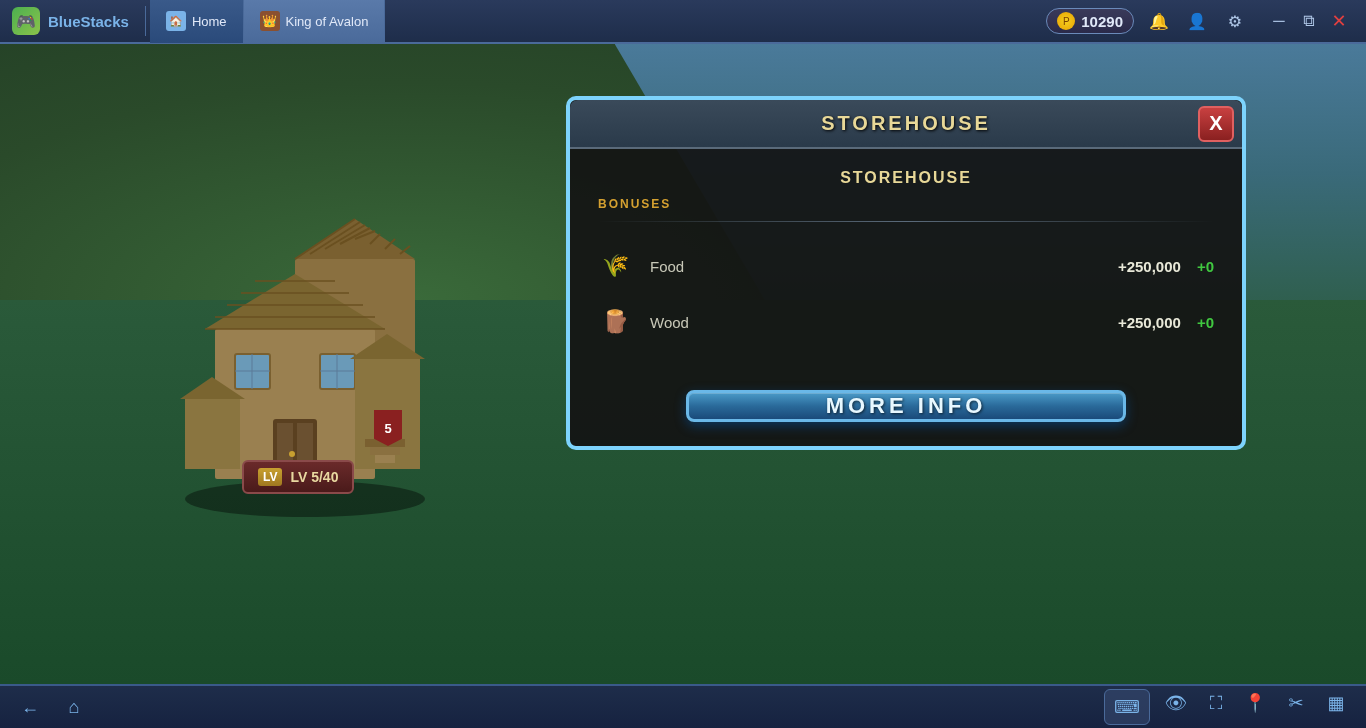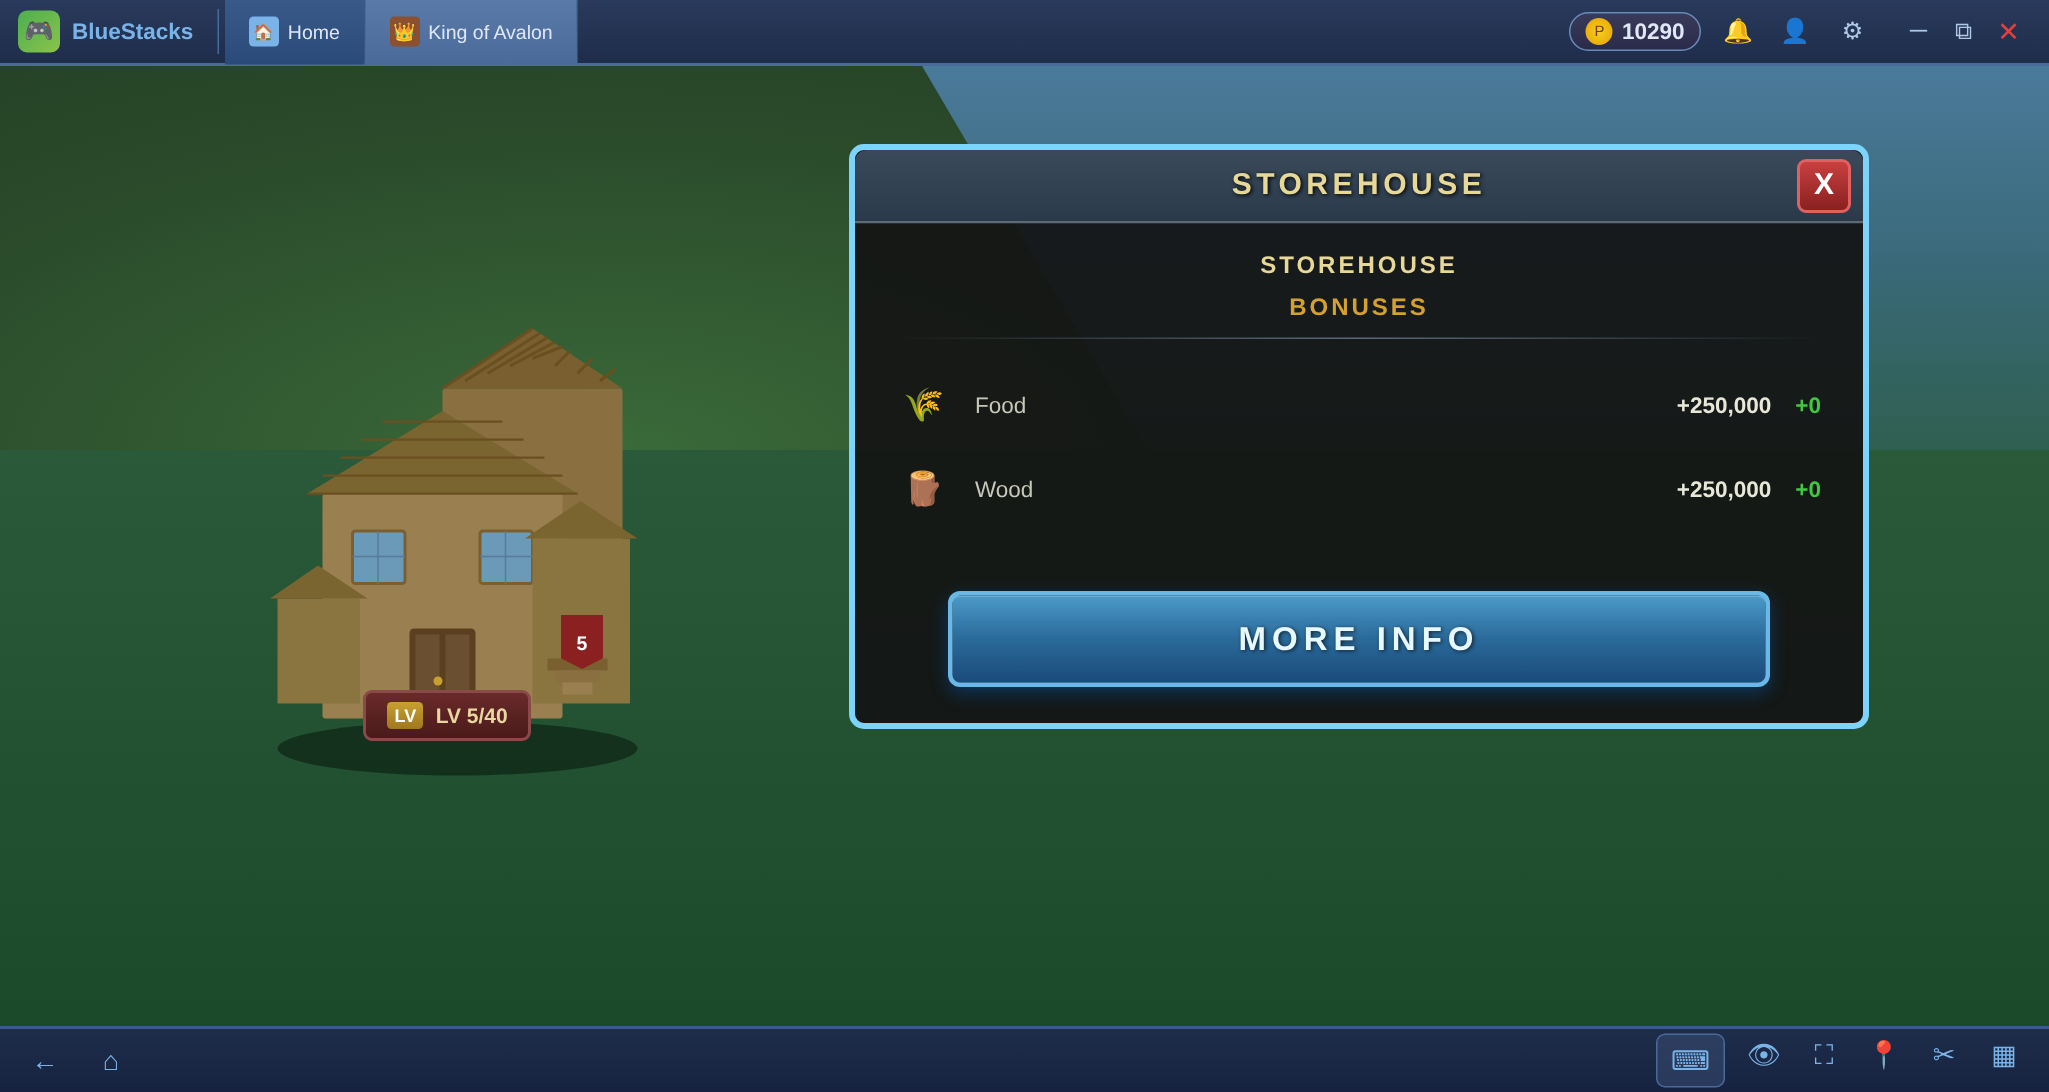--- a/index.html
+++ b/index.html
@@ -216,24 +216,23 @@
       margin-bottom: 10px;
     }
     .description {
       color: #b8b8a8;
       font-size: 14px;
       line-height: 1.6;
       margin-bottom: 20px;
     }
     .bonuses-label {
       color: #d4a030;
-      font-size: 16px;
+      font-size: 12px;
       font-weight: bold;
       letter-spacing: 2px;
-      text-align: center;
       margin-bottom: 10px;
     }
     .divider {
       height: 1px;
       background: linear-gradient(90deg, transparent, #5a6a7a, transparent);
       margin-bottom: 16px;
     }
     .bonus-row {
       display: flex; align-items: center;
       padding: 10px 0;
@@ -257,22 +256,22 @@
     .bonus-plus {
       color: #40c840;
       font-size: 15px;
       font-weight: bold;
     }
 
     
     .more-info-btn {
       display: block;
       margin: 20px auto 0;
-      width: 548px;
-      padding: 16px 0;
+      width: 440px;
+      padding: 0 0;
       background: linear-gradient(180deg, #4a9ac8 0%, #2a6a9a 50%, #1a4a7a 100%);
       border: 3px solid #6ab8e8;
       border-radius: 8px;
       color: #e8f8ff;
       font-size: 22px;
       font-weight: bold;
       letter-spacing: 4px;
       text-align: center;
       cursor: pointer;
       text-shadow: 1px 1px 3px #000a;

